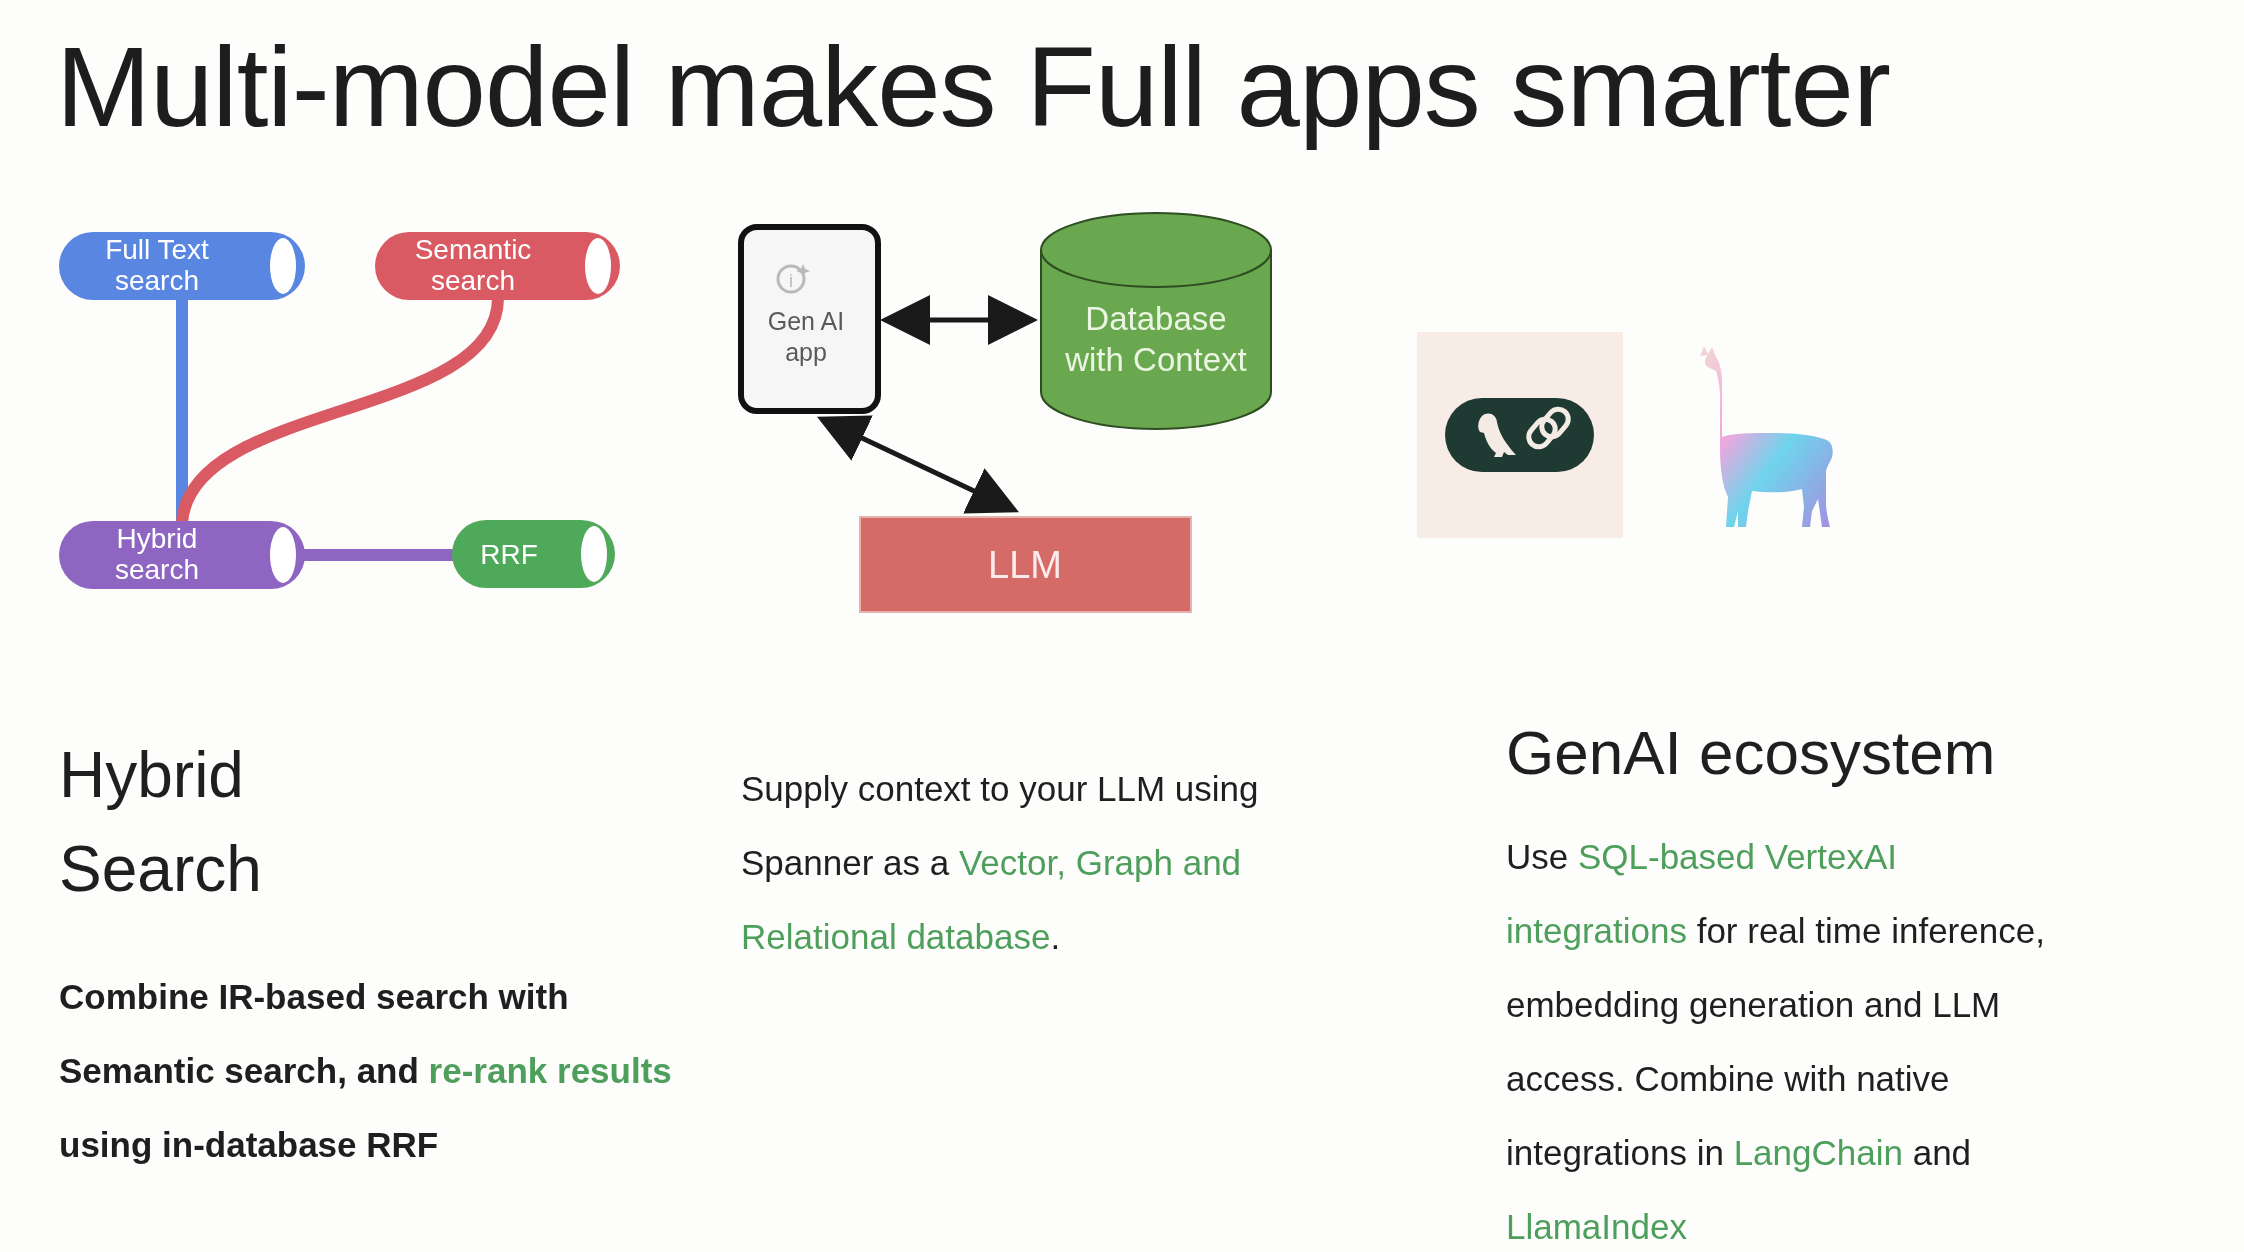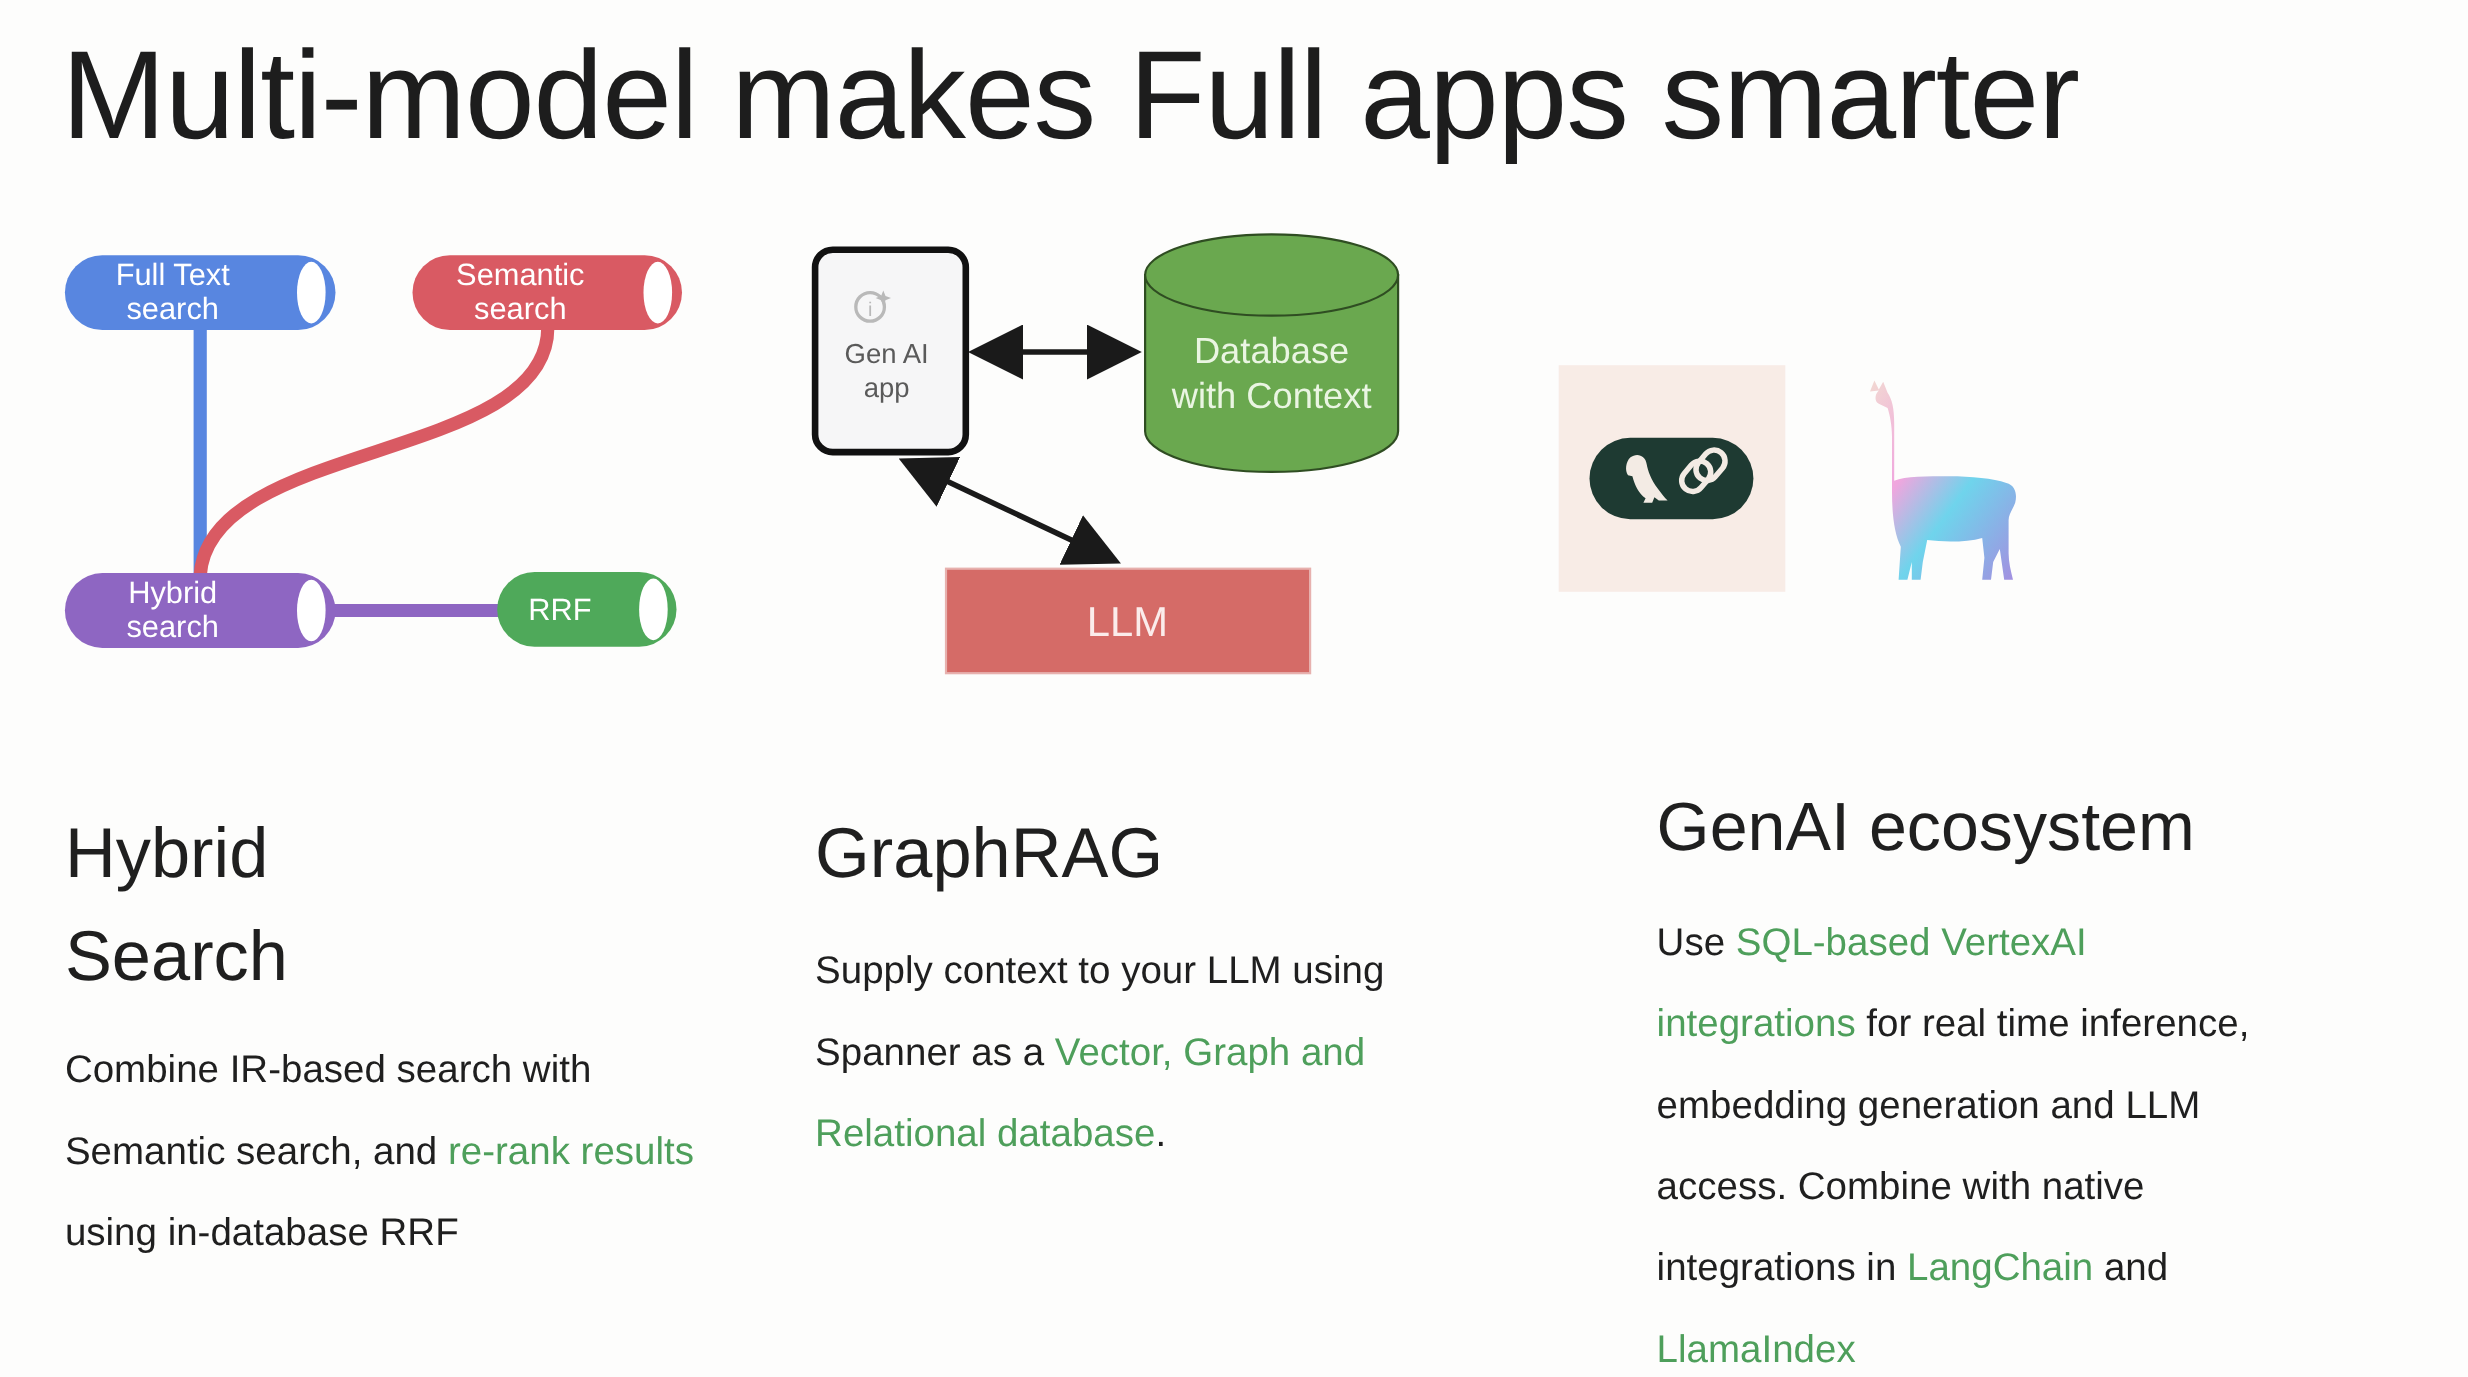--- a/index.html
+++ b/index.html
@@ -116,27 +116,26 @@
 
     <g>
       <path d="M1700,356 l4,-10 l4,8 l4,-7 l4,10 c4,6 6,14 6,28 l0,52 c10,-4 30,-4 50,-4 c20,0 40,2 52,6 c8,2 10,10 8,18 c-2,6 -6,10 -6,16 l0,30 c0,8 2,16 4,24 l-8,0 l-4,-28 l-6,12 l-2,16 l-8,0 l2,-20 l-2,-18 c-14,4 -34,4 -50,2 l-4,20 l-2,16 l-8,0 l0,-16 l-4,16 l-8,0 l2,-30 c-6,-12 -8,-30 -8,-50 l0,-50 c0,-10 -2,-20 -4,-26 l-8,-4 c-4,-2 -4,-8 0,-12 z" fill="url(#llamaGrad)"></path>
     </g>
   </g>
 </svg>
 
 <div class="abs" style="left:59px; top:728px; width:620px;">
   <div class="col-heading">Hybrid</div>
   <div class="col-heading">Search</div>
-  <div class="col-body" style="margin-top:20px;">
+  <div class="col-body" style="margin-top:44px;font-weight:bold;">
     <span>Combine IR-based search with Semantic search, and </span><span class="hl">re-rank results</span><span> using in-database RRF</span>
   </div>
 </div>
 
 <div class="abs" style="left:741px; top:728px; width:600px;">
-  <div class="col-heading">GraphRAG</div>
   <div class="col-body" style="margin-top:24px;">
     <span>Supply context to your LLM using Spanner as a </span><span class="hl">Vector, Graph and Relational database</span><span>.</span>
   </div>
 </div>
 
 <div class="abs" style="left:1506px; top:708px; width:570px;">
   <div class="col-heading" style="font-size:62px; line-height:90px;">GenAI ecosystem</div>
   <div class="col-body" style="margin-top:22px;">
     <span>Use </span><span class="hl">SQL-based VertexAI integrations</span><span> for real time inference, embedding generation and LLM access. Combine with native integrations in </span><span class="hl">LangChain</span><span> and </span><span class="hl">LlamaIndex</span>
   </div>

